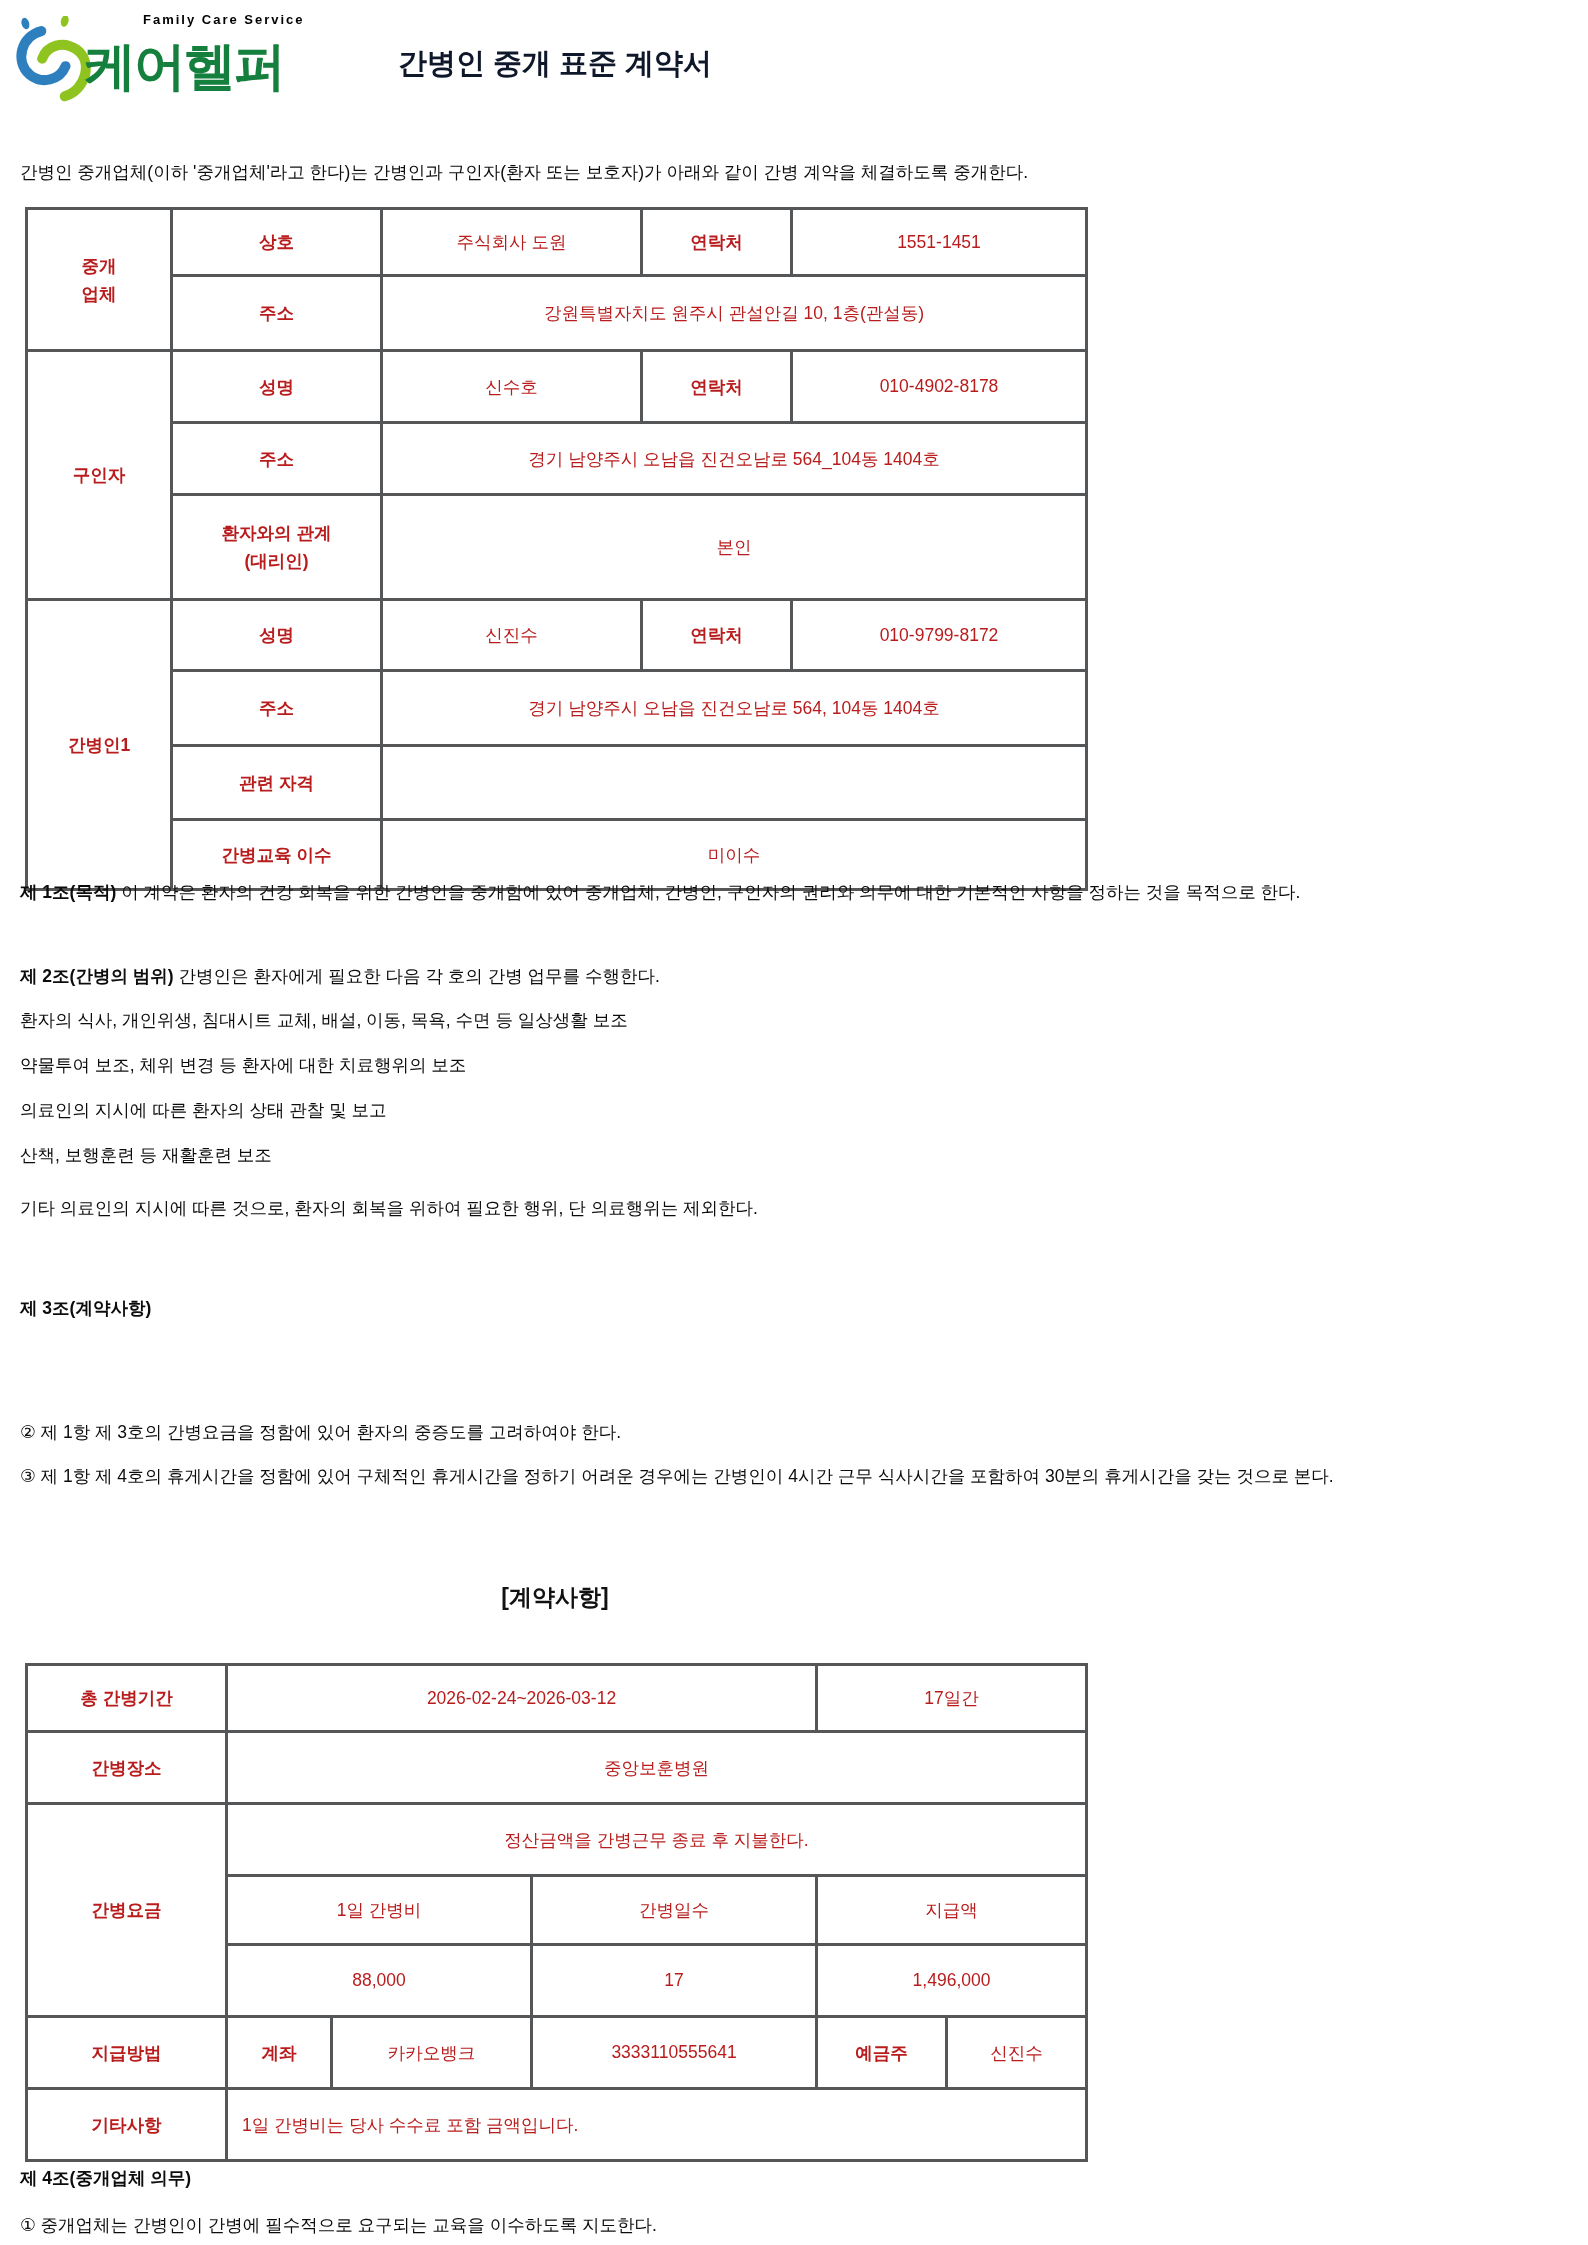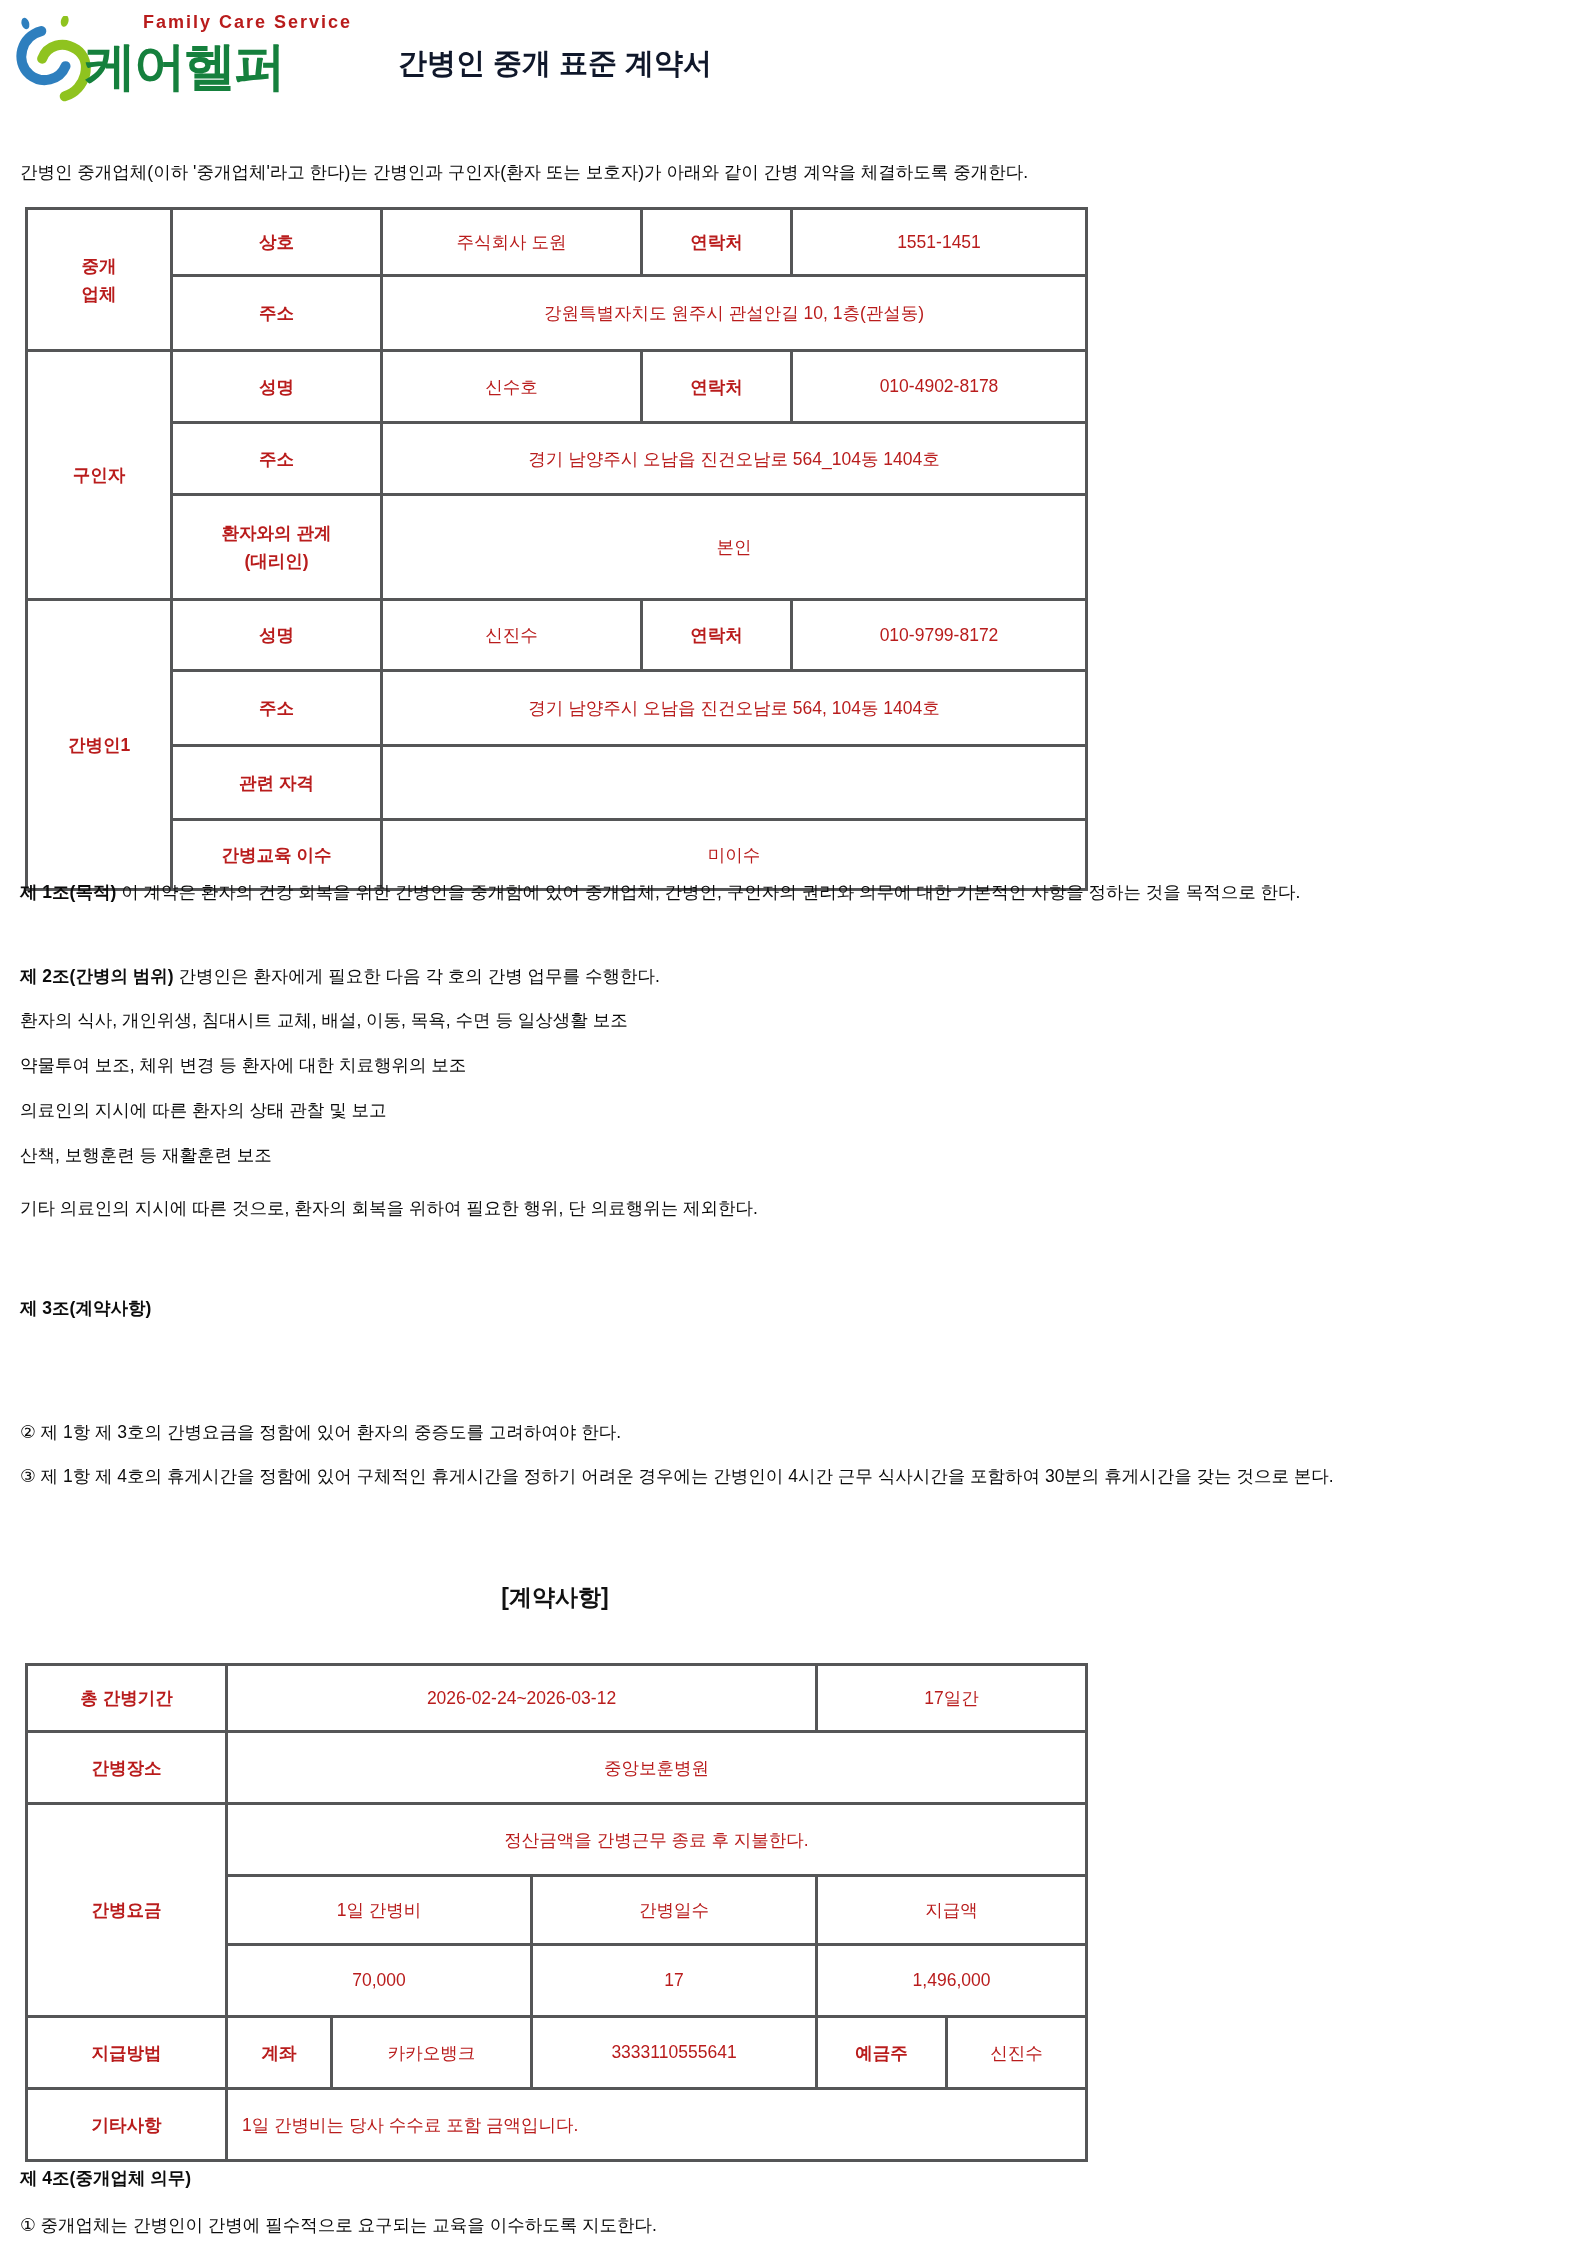--- a/index.html
+++ b/index.html
@@ -4,21 +4,21 @@
 <style>
   html,body{margin:0;padding:0;}
   body{
     width:1588px;height:2245px;position:relative;overflow:hidden;
     background:#ffffff;color:#111;
     font-family:"Liberation Sans","DejaVu Sans",sans-serif;
     -webkit-font-smoothing:antialiased;
   }
   
   .logo-mark{position:absolute;left:12px;top:16px;width:82px;height:92px;}
-  .logo-tagline{position:absolute;left:143px;top:12px;font-size:18px;letter-spacing:2px;color:#b91c1c;font-weight:600;}
+  .logo-tagline{position:absolute;left:143px;top:12px;font-size:13px;letter-spacing:2px;color:#000000;font-weight:600;}
   .logo-text{position:absolute;left:84px;top:32px;font-size:52px;font-weight:800;color:#15803d;letter-spacing:-2px;}
   .doc-title{position:absolute;left:0;top:44px;width:1110px;text-align:center;font-size:29px;font-weight:800;color:#0f172a;}
   
   .para{position:absolute;left:20px;width:1548px;font-size:17.5px;line-height:40px;color:#0c0c0c;}
   .para b{font-weight:800;}
   .intro{line-height:24px;}
   
   table{border-collapse:collapse;table-layout:fixed;position:absolute;left:25px;background:#fff;}
   td{
     border:3px solid #555657;
@@ -153,21 +153,21 @@
   <tr class="h65">
     <td rowspan="3" class="b">간병요금</td>
     <td colspan="5">정산금액을 간병근무 종료 후 지불한다.</td>
   </tr>
   <tr class="h62">
     <td colspan="2">1일 간병비</td>
     <td>간병일수</td>
     <td colspan="2">지급액</td>
   </tr>
   <tr class="h65">
-    <td colspan="2">70,000</td>
+    <td colspan="2">88,000</td>
     <td>17</td>
     <td colspan="2">1,496,000</td>
   </tr>
   <tr class="h65">
     <td class="b">지급방법</td>
     <td class="b">계좌</td>
     <td>카카오뱅크</td>
     <td>3333110555641</td>
     <td class="b">예금주</td>
     <td>신진수</td>

